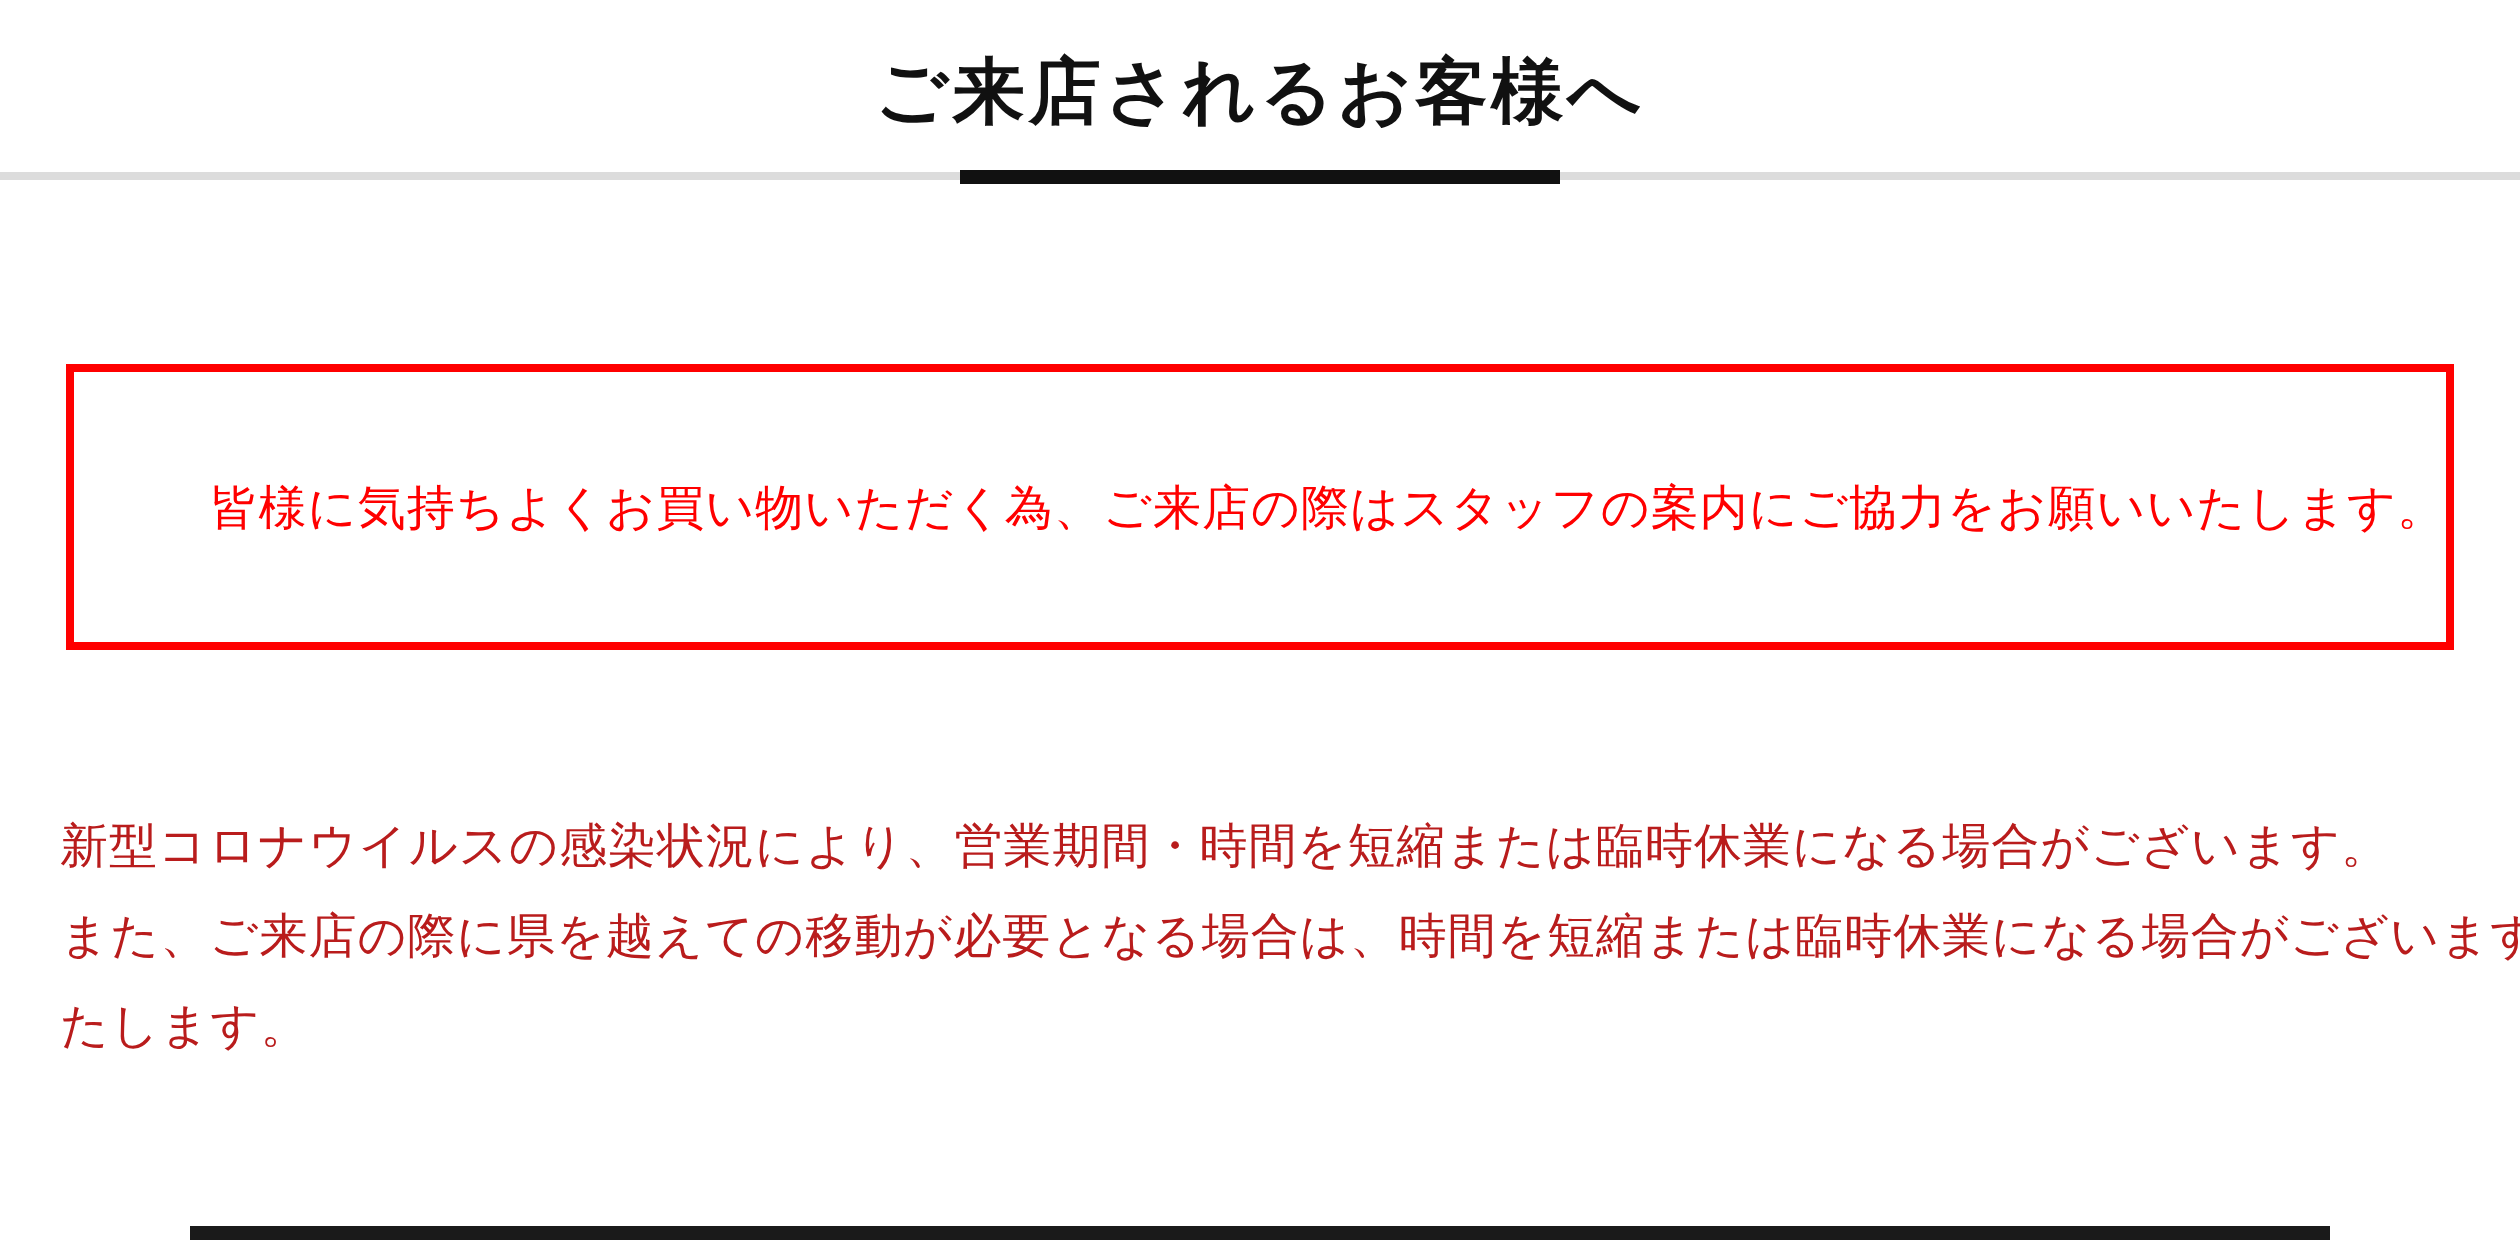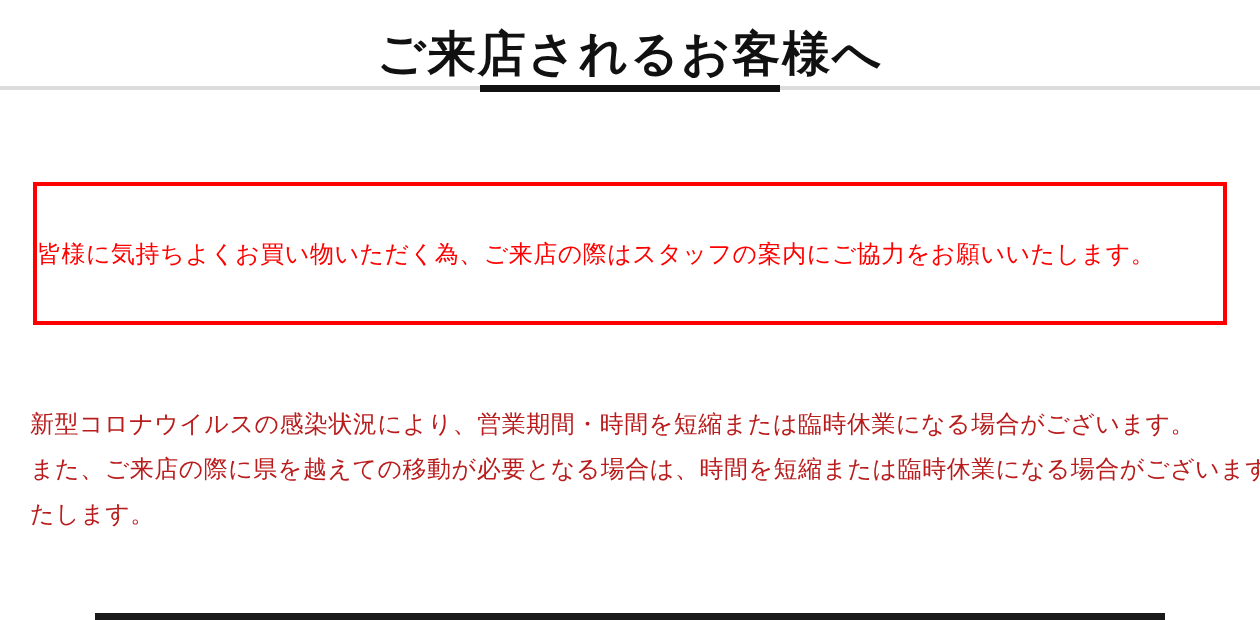--- a/index.html
+++ b/index.html
@@ -14,21 +14,21 @@
   }
 
   
   .header { position: relative; height: 92px; }
   .title {
     margin: 0;
     position: absolute;
     top: 22px; left: 0;
     width: 100%;
     text-align: center;
-    font-size: 48px;
+    font-size: 36px;
     font-weight: bold;
     letter-spacing: 2px;
     color: #111111;
   }
   .divider-gray {
     position: absolute;
     top: 86px; left: 0;
     width: 100%; height: 4px;
     background: #dcdcdc;
   }
@@ -40,21 +40,21 @@
     background: #111111;
   }
 
   
   .alert-box {
     margin: 90px 33px 0 33px;
     height: 143px;
     border: 4px solid #ff0000;
     display: flex;
     align-items: center;
-    justify-content: flex-start;
+    justify-content: flex-end;
   }
   .alert-text {
     margin: 0;
     font-size: 24px;
     color: #ff0000;
     letter-spacing: 0.5px;
     white-space: nowrap;
   }
 
   

